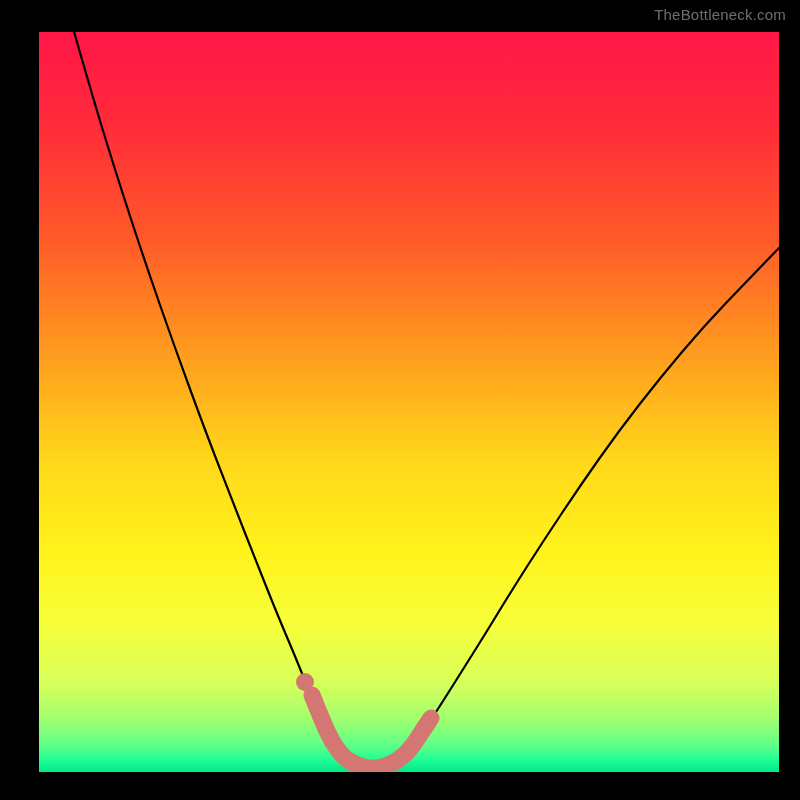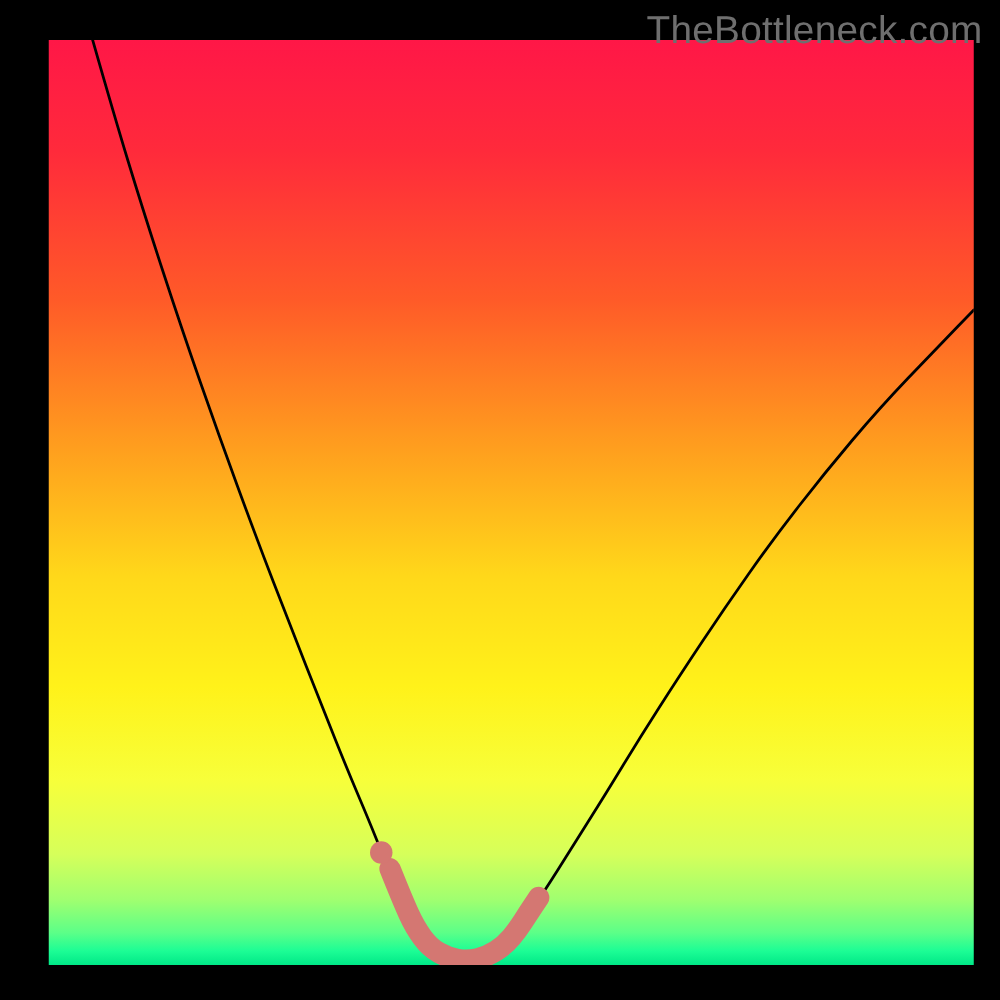--- a/index.html
+++ b/index.html
@@ -14,21 +14,21 @@
   .stage {
     position: relative;
     width: 800px;
     height: 800px;
   }
   .watermark {
     position: absolute;
     top: 6px;
     right: 14px;
     color: #6f6f6f;
-    font-size: 31px;
+    font-size: 15px;
     font-weight: 400;
     letter-spacing: 0.2px;
     z-index: 10;
   }
   svg.plot {
     position: absolute;
     top: 0;
     left: 0;
   }
 </style>

